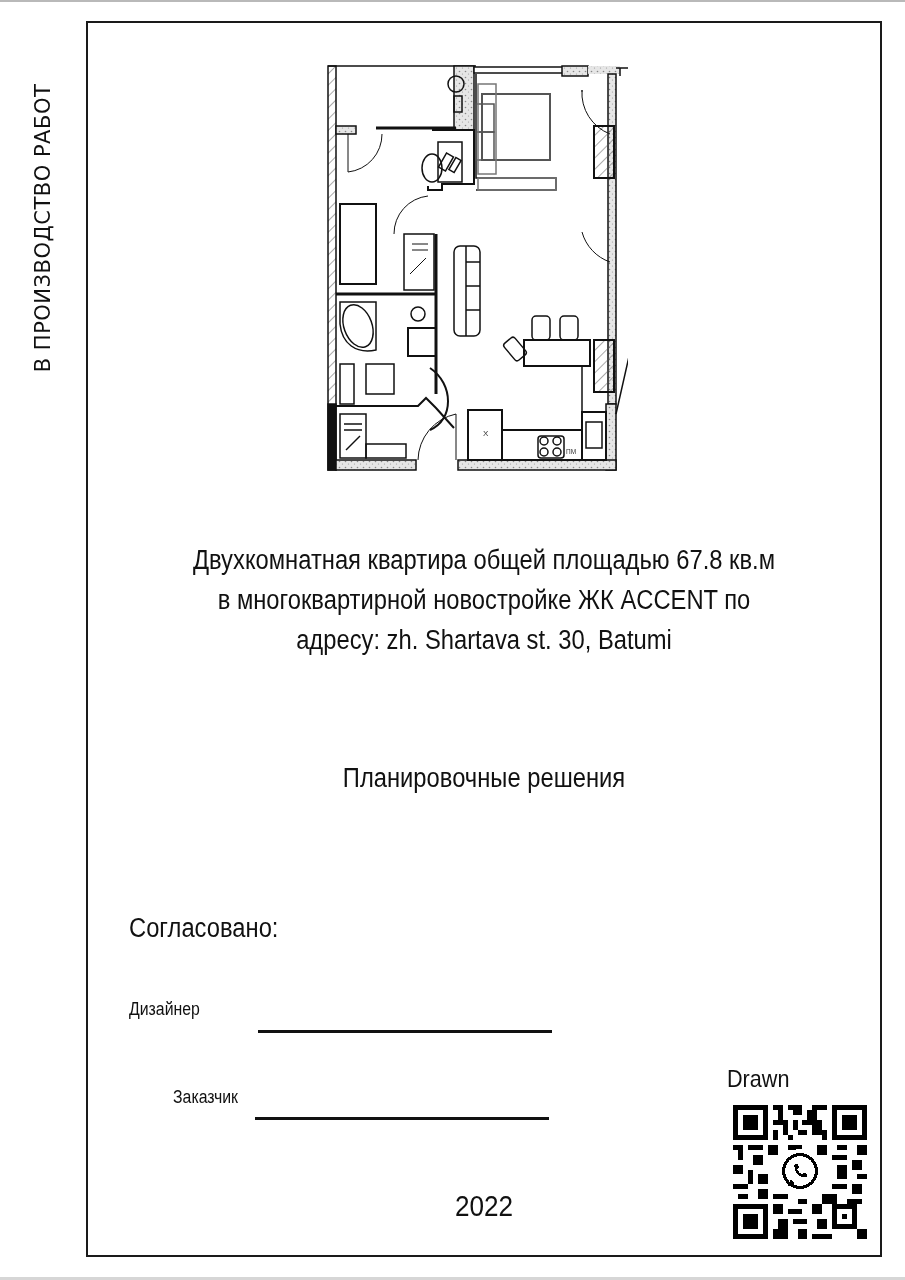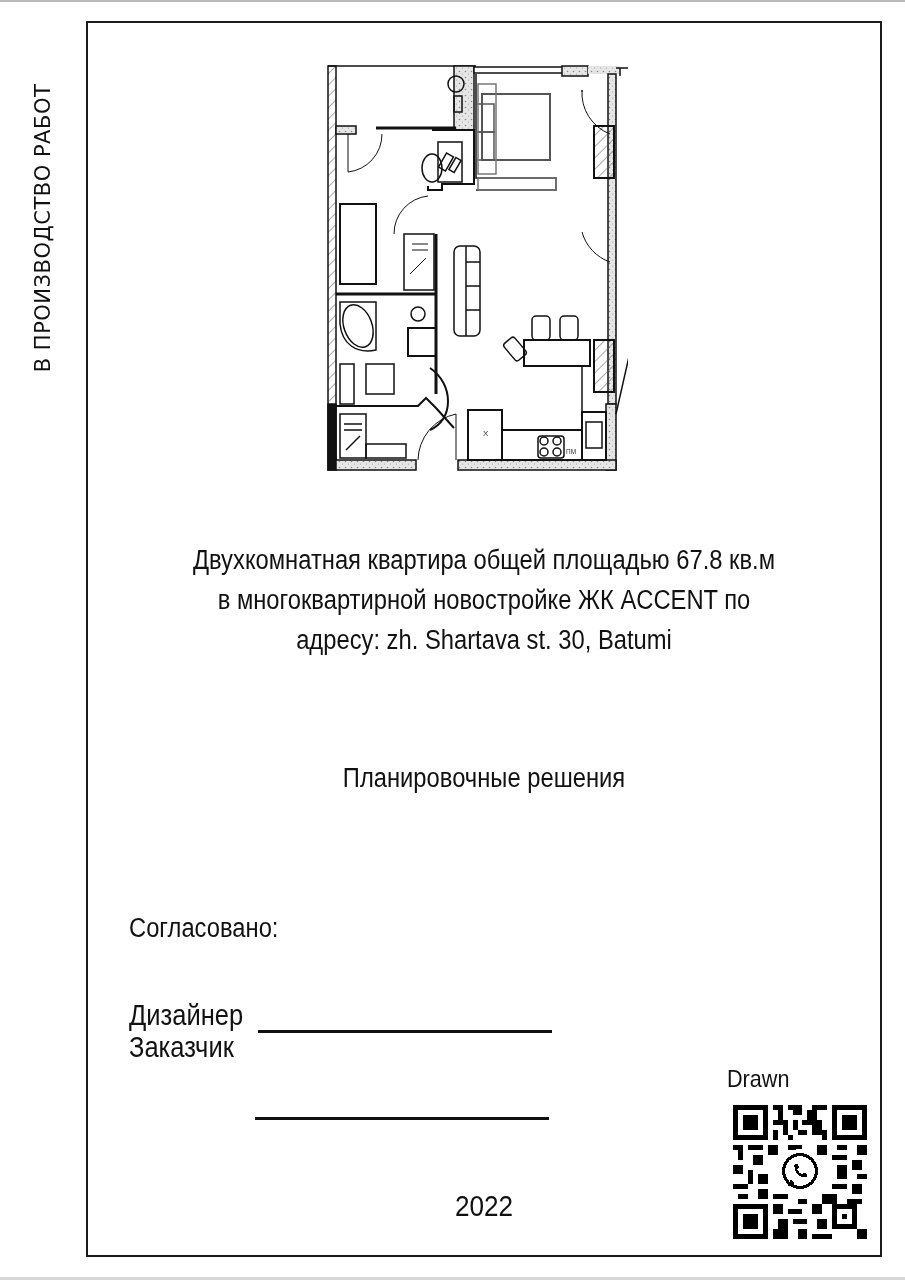--- a/index.html
+++ b/index.html
@@ -10,21 +10,21 @@
   .frame { position:absolute; left:86px; top:21px; width:796px; height:1236px;
            border:2px solid #1a1a1a; box-sizing:border-box; }
   .side-stamp { position:absolute; left:43px; top:228px; transform:translate(-50%,-50%) rotate(-90deg);
                 white-space:nowrap; font-family:"DejaVu Sans", sans-serif; font-size:21px; letter-spacing:0.5px; color:#111; }
   .plan { position:absolute; left:326px; top:64px; width:302px; height:408px; }
   .title-block { position:absolute; left:86px; top:540px; width:796px; text-align:center;
                  font-size:27px; line-height:40px; transform:scaleX(0.88); transform-origin:center top; }
   .subtitle { position:absolute; left:86px; top:763px; width:796px; text-align:center; font-size:27px;
               transform:scaleX(0.88); transform-origin:center top; }
   .approved { position:absolute; left:129px; top:913px; font-size:27px; transform:scaleX(0.88); transform-origin:left top; }
-  .sig-row { position:absolute; left:129px; font-size:29px; }
+  .sig-row { position:absolute; left:129px; font-size:18px; }
   .sig-label { display:inline-block; transform:scaleX(0.88); transform-origin:left top; }
   .sig-line { position:absolute; height:3px; background:#111; }
   .drawn { position:absolute; left:727px; top:1065px; font-size:24px; transform:scaleX(0.9); transform-origin:left top; }
   .qr { position:absolute; left:733px; top:1104px; width:134px; height:136px; }
   .year { position:absolute; left:455px; top:1190px; font-size:29px; transform:scaleX(0.9); transform-origin:left top; }
 </style>
 </head>
 <body>
 
 <div class="page-top-rule"></div>
@@ -149,21 +149,21 @@
 
 <div class="subtitle">Планировочные решения</div>
 
 <div class="approved">Согласовано:</div>
 
 <div class="sig-row" style="top:999px;">
   <span class="sig-label">Дизайнер</span>
 </div>
 <div class="sig-line" style="left:258px; top:1030px; width:294px;"></div>
 
-<div class="sig-row" style="top:1031px;">
+<div class="sig-row" style="top:1087px;margin-left:44px;">
   <span class="sig-label">Заказчик</span>
 </div>
 <div class="sig-line" style="left:255px; top:1117px; width:294px;"></div>
 
 <div class="drawn">Drawn</div>
 
 <svg class="qr" viewBox="0 0 27 27" xmlns="http://www.w3.org/2000/svg" shape-rendering="crispEdges">
   <rect width="27" height="27" fill="#fff"></rect>
   <g fill="#000">
 

